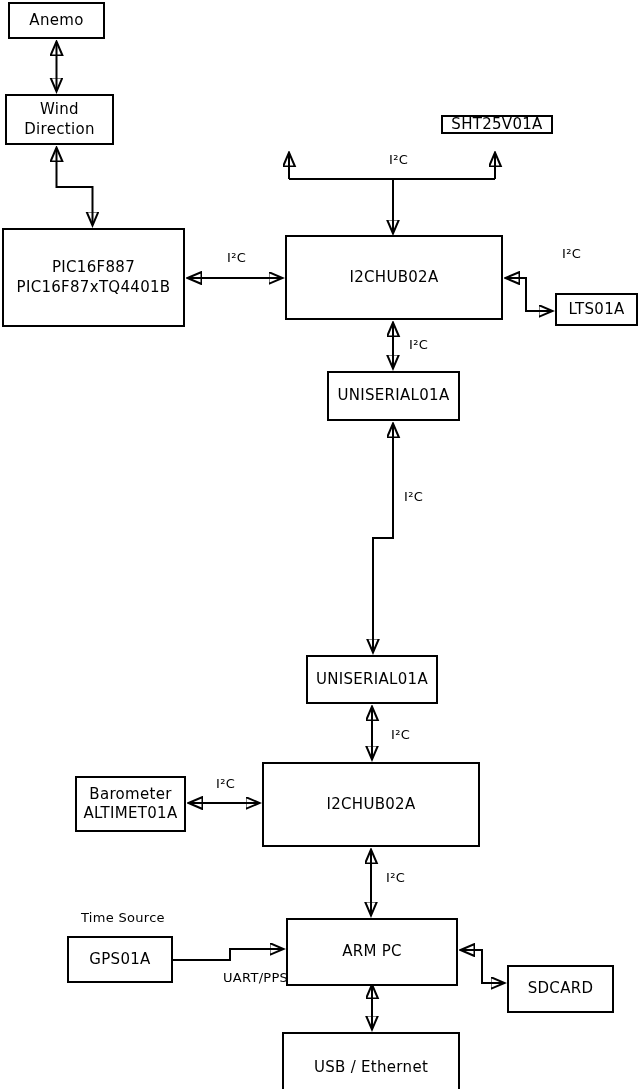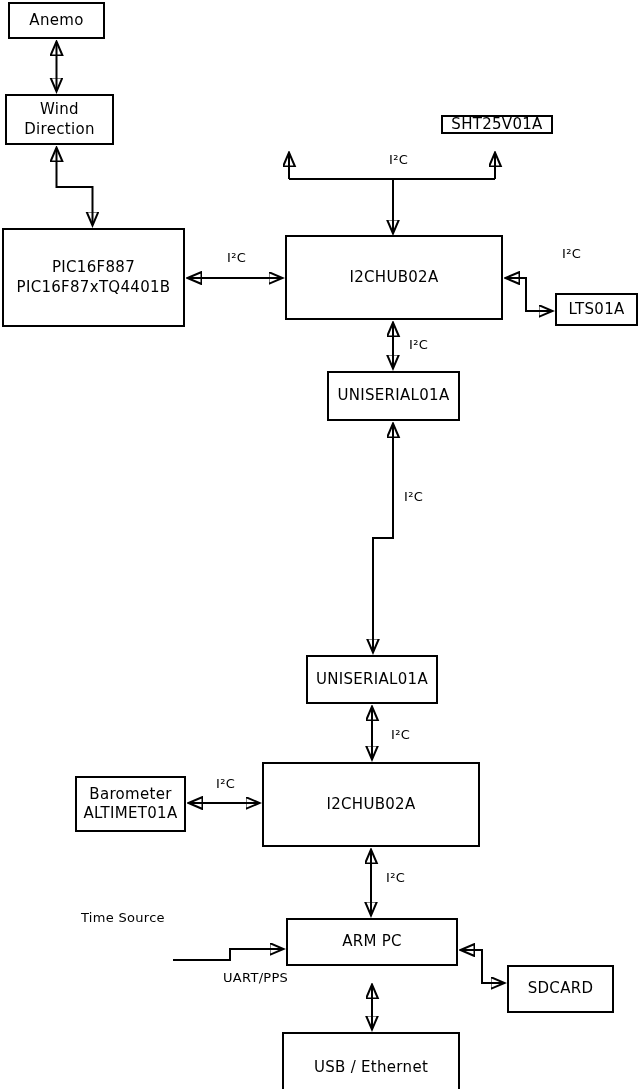--- a/index.html
+++ b/index.html
@@ -112,22 +112,25 @@
 
   <div class="node" style="left:75px; top:776px; width:111px; height:56px;">
     <span>Barometer</span>
     <span>ALTIMET01A</span>
   </div>
 
   <div class="node" style="left:262px; top:762px; width:218px; height:85px;">
     <span>I2CHUB02A</span>
   </div>
 
+  <div class="node" style="left:67px; top:936px; width:106px; height:47px;">
+    <span>GPS01A</span>
+  </div>
 
-  <div class="node" style="left:286px; top:918px; width:172px; height:48px;">
+  <div class="node" style="left:286px; top:918px; width:172px; height:68px;">
     <span>ARM PC</span>
   </div>
 
   <div class="node" style="left:507px; top:959px; width:107px; height:48px;margin-top:6px;">
     <span>SDCARD</span>
   </div>
 
   <div class="node" style="left:282px; top:1032px; width:178px; height:72px;">
     <span>USB / Ethernet</span>
   </div>

